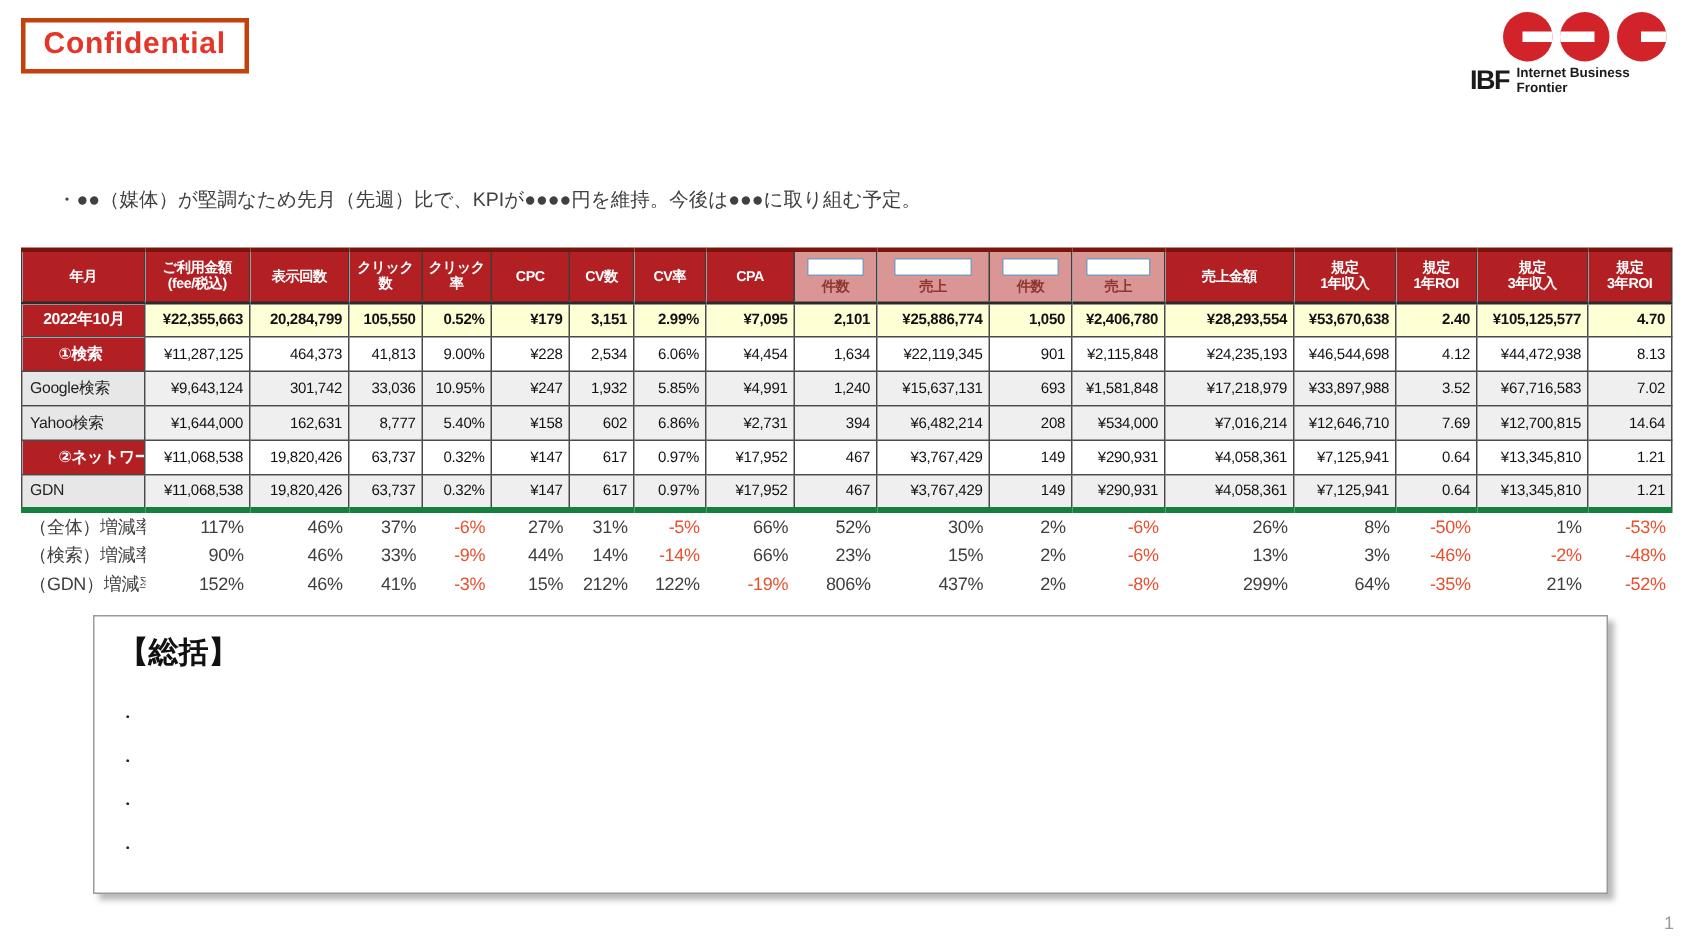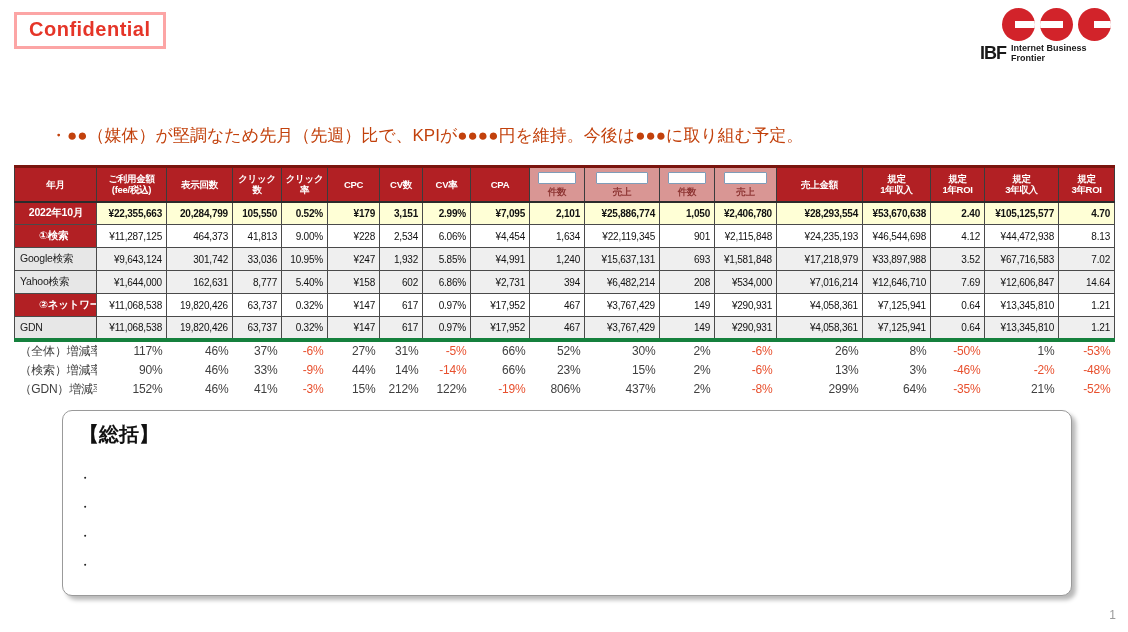--- a/index.html
+++ b/index.html
@@ -1,38 +1,38 @@
 <!DOCTYPE html>
 <html><head>
 <meta charset="utf-8">
 <style>
   * { margin:0; padding:0; box-sizing:border-box; }
   html,body { width:1128px; height:632px; background:#fff; font-family:"Liberation Sans","DejaVu Sans",sans-serif; }
   .slide { position:relative; width:1128px; height:632px; background:#fff; overflow:hidden; }
 
   
-  .confidential { position:absolute; left:14px; top:12px; border:3px solid #fca5a5; color:#E53528;
+  .confidential { position:absolute; left:14px; top:12px; border:3px solid #c2410c; color:#E53528;
     font-weight:bold; font-size:20px; padding:3px 12px 5px 12px; letter-spacing:.5px; background:#fff; }
 
   
   .logo { position:absolute; right:16px; top:8px; width:132px; }
   .logo-circles { display:flex; gap:5px; justify-content:flex-start; padding-left:22px; }
   .circ { position:relative; width:33px; height:33px; border-radius:50%; background:#D2232A; overflow:hidden; }
   .circ .slot { position:absolute; top:13px; height:7px; background:#fff; }
   .circ.c1 .slot { left:38%; right:-2px; }
   .circ.c2 .slot { left:-2px; right:30%; }
   .circ.c3 .slot { left:48%; right:-2px; }
   .logo-bottom { display:flex; align-items:center; margin-top:2px; }
   .logo-ibf { font-size:18px; font-weight:bold; color:#1a1a1a; letter-spacing:-1px; line-height:1; }
   .logo-tag { margin-left:5px; font-size:9px; font-weight:bold; color:#1a1a1a; line-height:1.15; }
 
   
   .page-title { position:absolute; left:30px; top:76px; font-size:19px; font-weight:bold; color:#111;
     text-decoration:underline; text-underline-offset:5px; text-decoration-thickness:2px; }
-  .summary-bullet { position:absolute; left:50px; top:124px; font-size:17px; color:#c2410c; }
+  .summary-bullet { position:absolute; left:38px; top:124px; font-size:13px; color:#404040; }
 
   
   .tbl-wrap { position:absolute; left:14px; top:165px; }
   table { border-collapse:collapse; table-layout:fixed; width:1100px; }
   th, td { overflow:hidden; white-space:nowrap; }
   thead th { background:#B22024; color:#fff; font-weight:bold; font-size:9.5px; text-align:center;
     vertical-align:middle; height:35px; border:1px solid #3c3c3c; border-top:3px solid #7A150E;
     border-bottom:2px solid #2b2b2b; line-height:1.2; white-space:pre-line; letter-spacing:-0.3px; padding:1px; }
   thead th.pink { background:#D99694; color:#8E3634; padding-top:2px; }
   .redact { width:72%; height:12px; margin:0 auto 2px auto; background:#fff; border:1px solid #7f9db9; border-radius:1px; }
@@ -49,21 +49,21 @@
   tr.r-sub td { background:#EFEFEF; }
   tr.r-sub td.lbl { background:#E7E7E7; color:#222; }
   tr.last-bordered td { border-bottom:4px solid #15803d; }
 
   tr.r-delta td { border:none; background:#fff; color:#3f3f3f; font-size:12px; height:19px; font-weight:normal; }
   tr.r-delta td.lbl { color:#3f3f3f; }
   tr.r-delta td.neg { color:#E8502E; }
 
   
   .soukatsu { position:absolute; left:62px; top:410px; width:1010px; height:186px; background:#fff;
-    border:1px solid #9a9a9a; border-radius:10px; box-shadow:4px 4px 4px rgba(0,0,0,0.28); padding:10px 16px; }
+    border:1px solid #9a9a9a; border-radius:0; box-shadow:4px 4px 4px rgba(0,0,0,0.28); padding:10px 16px; }
   .soukatsu-title { font-size:20px; font-weight:bold; color:#111; }
   .soukatsu-bullets { margin-top:16px; }
   .soukatsu-bullets div { font-size:12px; color:#222; line-height:29px; }
 
   
   .copyright { position:absolute; left:8px; bottom:8px; font-size:12.5px; color:#8f8f8f; }
   .page-num { position:absolute; right:12px; bottom:10px; font-size:12px; color:#9a9a9a; }
 </style>
 </head>
 <body>
@@ -215,21 +215,21 @@
             <td>602</td>
             <td>6.86%</td>
             <td>¥2,731</td>
             <td>394</td>
             <td>¥6,482,214</td>
             <td>208</td>
             <td>¥534,000</td>
             <td>¥7,016,214</td>
             <td>¥12,646,710</td>
             <td>7.69</td>
-            <td>¥12,606,847</td>
+            <td>¥12,700,815</td>
             <td>14.64</td>
           </tr>
           <tr class="r-group">
             <td class="lbl">②ネットワーク</td>
             <td>¥11,068,538</td>
             <td>19,820,426</td>
             <td>63,737</td>
             <td>0.32%</td>
             <td>¥147</td>
             <td>617</td>

